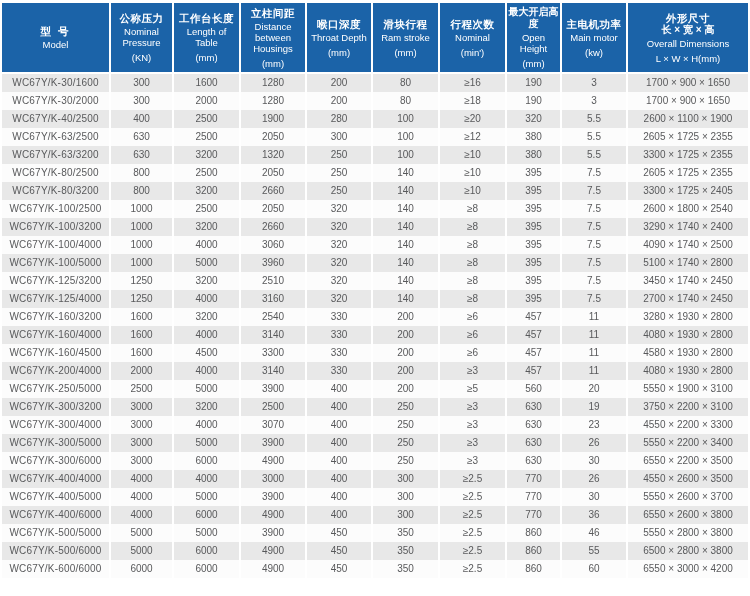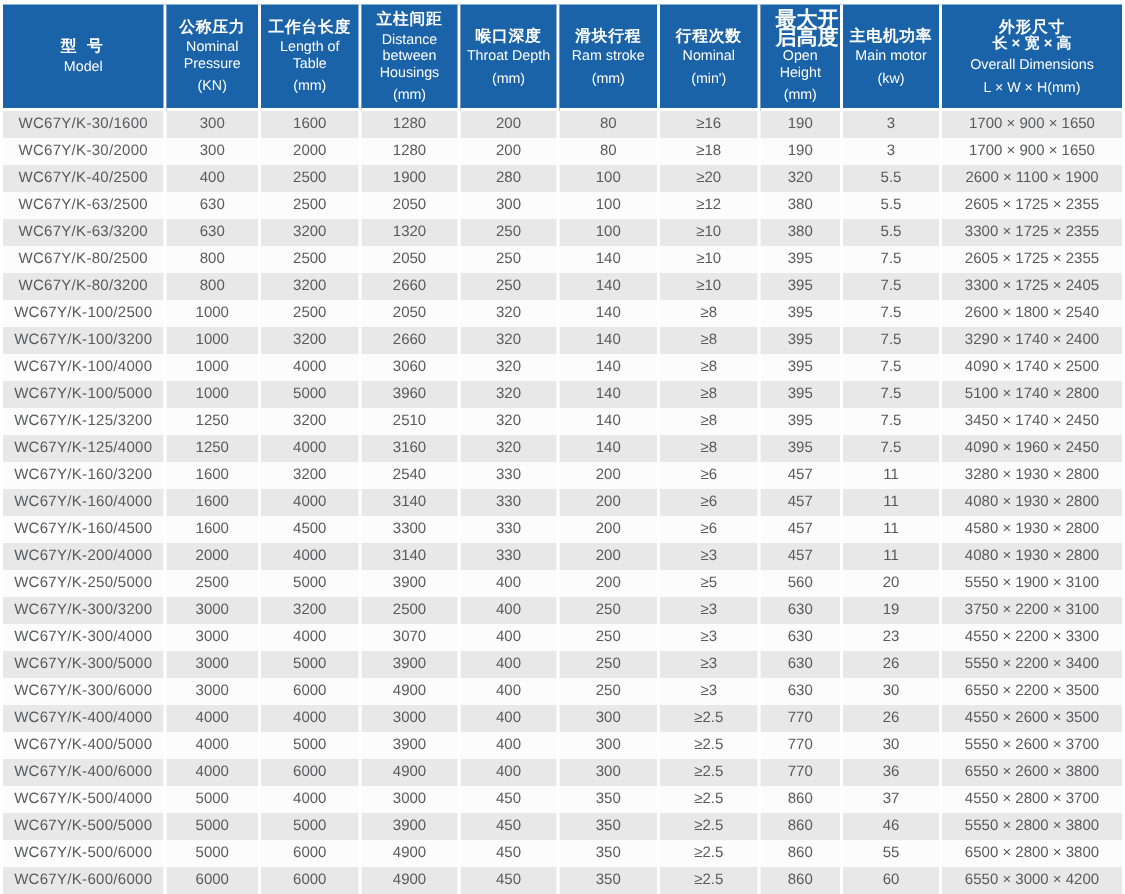--- a/index.html
+++ b/index.html
@@ -60,21 +60,21 @@
     font-size: 9.5px;
     line-height: 11px;
     margin-top: 2px;
   }
   .h-unit {
     font-size: 9.5px;
     line-height: 11px;
     margin-top: 4px;
   }
   th[data-name="header-cell-model"] .h-zh { letter-spacing: 2px; }
-  th[data-name="header-cell-open-height"] .h-zh { font-size: 14px; letter-spacing: 0; text-align: right; }
+  th[data-name="header-cell-open-height"] .h-zh { font-size: 10px; letter-spacing: 0; }
   
   tbody td {
     height: 18px;
     font-size: 10px;
     line-height: 18px;
     color: var(--body-text, #58595B);
     text-align: center;
     vertical-align: middle;
     padding: 0 1px;
     border-right: 2px solid var(--separator, #FFFFFF);
@@ -304,21 +304,21 @@
         <tr data-name="table-row">
           <td data-name="cell-model">WC67Y/K-125/4000</td>
           <td data-name="cell-nominal-pressure">1250</td>
           <td data-name="cell-table-length">4000</td>
           <td data-name="cell-housing-distance">3160</td>
           <td data-name="cell-throat-depth">320</td>
           <td data-name="cell-ram-stroke">140</td>
           <td data-name="cell-strokes">≥8</td>
           <td data-name="cell-open-height">395</td>
           <td data-name="cell-main-motor">7.5</td>
-          <td data-name="cell-dimensions">4090 × 1960 × 2450</td>
+          <td data-name="cell-dimensions">2700 × 1740 × 2450</td>
         </tr>
         <tr data-name="table-row">
           <td data-name="cell-model">WC67Y/K-160/3200</td>
           <td data-name="cell-nominal-pressure">1600</td>
           <td data-name="cell-table-length">3200</td>
           <td data-name="cell-housing-distance">2540</td>
           <td data-name="cell-throat-depth">330</td>
           <td data-name="cell-ram-stroke">200</td>
           <td data-name="cell-strokes">≥6</td>
           <td data-name="cell-open-height">457</td>
@@ -451,32 +451,20 @@
           <td data-name="cell-table-length">6000</td>
           <td data-name="cell-housing-distance">4900</td>
           <td data-name="cell-throat-depth">400</td>
           <td data-name="cell-ram-stroke">300</td>
           <td data-name="cell-strokes">≥2.5</td>
           <td data-name="cell-open-height">770</td>
           <td data-name="cell-main-motor">36</td>
           <td data-name="cell-dimensions">6550 × 2600 × 3800</td>
         </tr>
         <tr data-name="table-row">
-          <td data-name="cell-model">WC67Y/K-500/4000</td>
-          <td data-name="cell-nominal-pressure">5000</td>
-          <td data-name="cell-table-length">4000</td>
-          <td data-name="cell-housing-distance">3000</td>
-          <td data-name="cell-throat-depth">450</td>
-          <td data-name="cell-ram-stroke">350</td>
-          <td data-name="cell-strokes">≥2.5</td>
-          <td data-name="cell-open-height">860</td>
-          <td data-name="cell-main-motor">37</td>
-          <td data-name="cell-dimensions">4550 × 2800 × 3700</td>
-        </tr>
-        <tr data-name="table-row">
           <td data-name="cell-model">WC67Y/K-500/5000</td>
           <td data-name="cell-nominal-pressure">5000</td>
           <td data-name="cell-table-length">5000</td>
           <td data-name="cell-housing-distance">3900</td>
           <td data-name="cell-throat-depth">450</td>
           <td data-name="cell-ram-stroke">350</td>
           <td data-name="cell-strokes">≥2.5</td>
           <td data-name="cell-open-height">860</td>
           <td data-name="cell-main-motor">46</td>
           <td data-name="cell-dimensions">5550 × 2800 × 3800</td>

